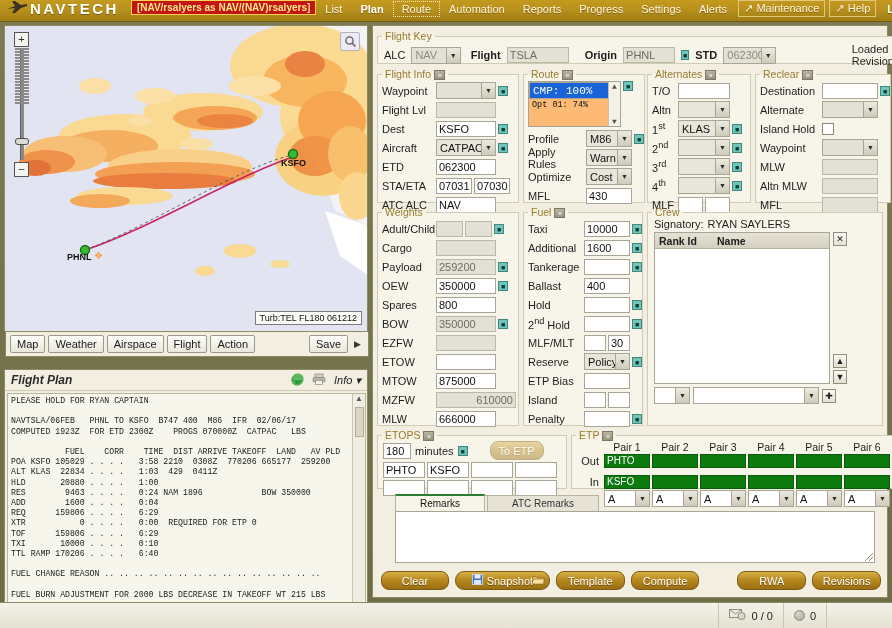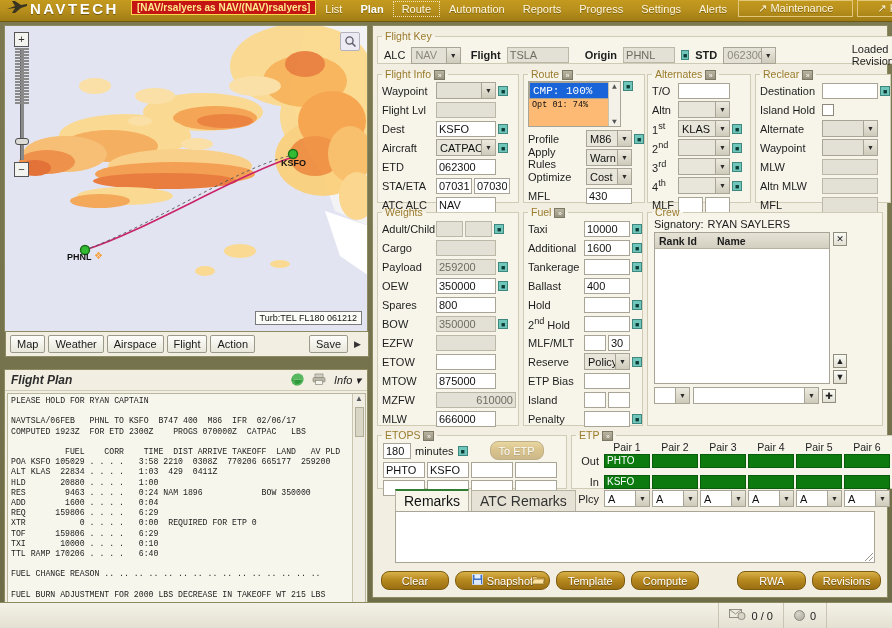--- a/index.html
+++ b/index.html
@@ -34,21 +34,21 @@
     margin-left: 12px;
     background: #c41414; color: #ffe98a; font-weight: bold; font-size: 10px;
     border: 1px solid #ffd34d; padding: 1px 5px; white-space: nowrap;
   }
   .navmenu { margin-left: auto; display: flex; align-items: center; gap: 0px; padding-right: 8px; }
   .navitem {
     color: #fff7dd; font-size: 11px; padding: 2px 9px; white-space: nowrap;
     text-shadow: 0 1px 0 rgba(0,0,0,.3); cursor: default;
   }
   .navitem.bold { font-weight: bold; color: #ffffff; }
-  .navitem.boxed { border: 1px solid #e2c77a; margin: 0 2px; padding: 1px 19px; }
+  .navitem.boxed { border: 1px solid #e2c77a; margin: 0 2px; padding: 1px 5px; }
   .navitem.outlined { outline: 1px dotted #f2e3b0; outline-offset: -1px; }
 
   
   .leftcol { position: absolute; left: 4px; top: 25px; width: 364px; height: 573px; }
 
   .mapbox {
     position: relative; width: 364px; height: 307px;
     background: #dfe0ee; border: 1px solid #8c8a60;
   }
   .mapcanvas { position: absolute; inset: 0; overflow: hidden; background: #e2e3f0; }
@@ -193,21 +193,21 @@
   }
 
   .etp-cell {
     height: 14px; background: #0d7a10; border: 1px solid #0a5c0c;
     font-size: 10px; color: #fff; padding: 0 2px; overflow: hidden; white-space: nowrap;
   }
   .etp-hdr { font-size: 10.5px; color: #1d1d1d; text-align: center; }
 
   .tabstrip { display: flex; align-items: flex-end; height: 17px; }
   .tab {
-    font-size: 14px; padding: 2px 8px; border: 1px solid #b7b3a2;
+    font-size: 10px; padding: 2px 24px; border: 1px solid #b7b3a2;
     background: #e6e3d6; color: #333; border-bottom: none; margin-right: 2px;
   }
   .tab.active { background: #f7f5ea; border-top: 2px solid #2f7d32; color: #111; }
   .remarks-area {
     background: #ffffff; border: 1px solid #a9a596; position: relative;
   }
   .resize-grip {
     position: absolute; right: 1px; bottom: 1px; width: 8px; height: 8px;
     background:
       linear-gradient(135deg, transparent 45%, #9a968a 45%, #9a968a 55%, transparent 55%),
@@ -735,29 +735,29 @@
       <legend>
         <span>Reclear</span><span class="collapse-btn">»</span>
       </legend>
       <div id="reclear-rows" style="padding:1px 0 0 4px;">
           <div class="row">
             <span class="lbl" style="width: 62px;">Destination</span>
             <input class="fld" style="width: 56px;">
             <span class="ibtn" style="margin-left: 2px;">■</span>
           </div>
           <div class="row">
-            <span class="lbl" style="width: 62px;">Island Hold</span>
-            <div style="width: 12px; height: 12px; background: rgb(255, 255, 255); border: 1px solid rgb(141, 138, 125);"></div>
-          </div>
-          <div class="row">
             <span class="lbl" style="width: 62px;">Alternate</span>
             <div class="sel dis" style="width: 56px;">
               <span></span>
               <span class="caret">▼</span>
             </div>
+          </div>
+          <div class="row">
+            <span class="lbl" style="width: 62px;">Island Hold</span>
+            <div style="width: 12px; height: 12px; background: rgb(255, 255, 255); border: 1px solid rgb(141, 138, 125);"></div>
           </div>
           <div class="row">
             <span class="lbl" style="width: 62px;">Waypoint</span>
             <div class="sel dis" style="width: 56px;">
               <span></span>
               <span class="caret">▼</span>
             </div>
           </div>
           <div class="row">
             <span class="lbl" style="width: 62px;">MLW</span>

